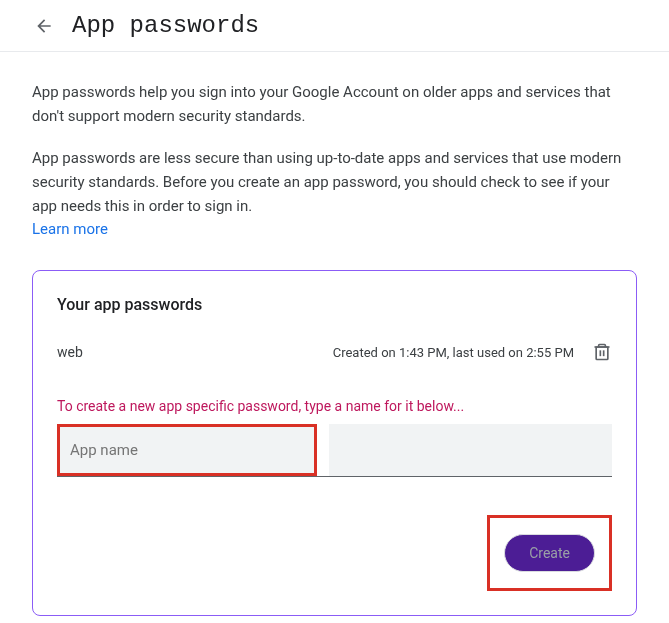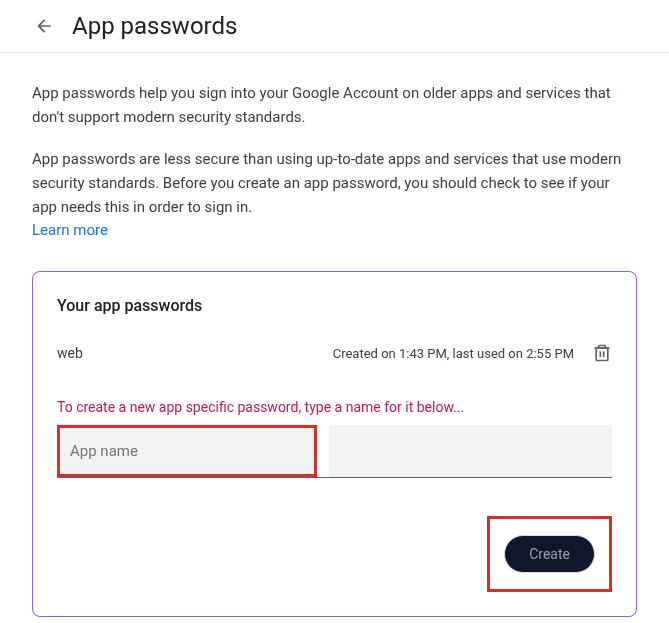--- a/index.html
+++ b/index.html
@@ -21,20 +21,21 @@
       height: 24px;
       cursor: pointer;
       display: flex;
       align-items: center;
       justify-content: center;
     }
     .page-title {
       font-size: 24px;
       font-weight: 400;
       color: #202124;
+      font-family: Liberation Mono, monospace;
     }
     .content {
       padding: 28px 32px;
     }
     .intro-p1 {
       font-size: 15px;
       line-height: 1.6;
       color: #3c4043;
       margin-bottom: 18px;
     }
@@ -122,21 +123,21 @@
       display: flex;
       justify-content: flex-end;
       margin-top: 38px;
     }
     .create-highlight {
       border: 3px solid #d93025;
       padding: 16px 14px;
     }
     .create-btn {
       border: 1px solid #dadce0;
-      background: #0f172a;
+      background: #4c1d95;
       color: #9aa0a6;
       font-size: 14px;
       padding: 10px 24px;
       border-radius: 20px;
       cursor: pointer;
       font-family: inherit;
     }
   </style>
 </head>
 <body>

